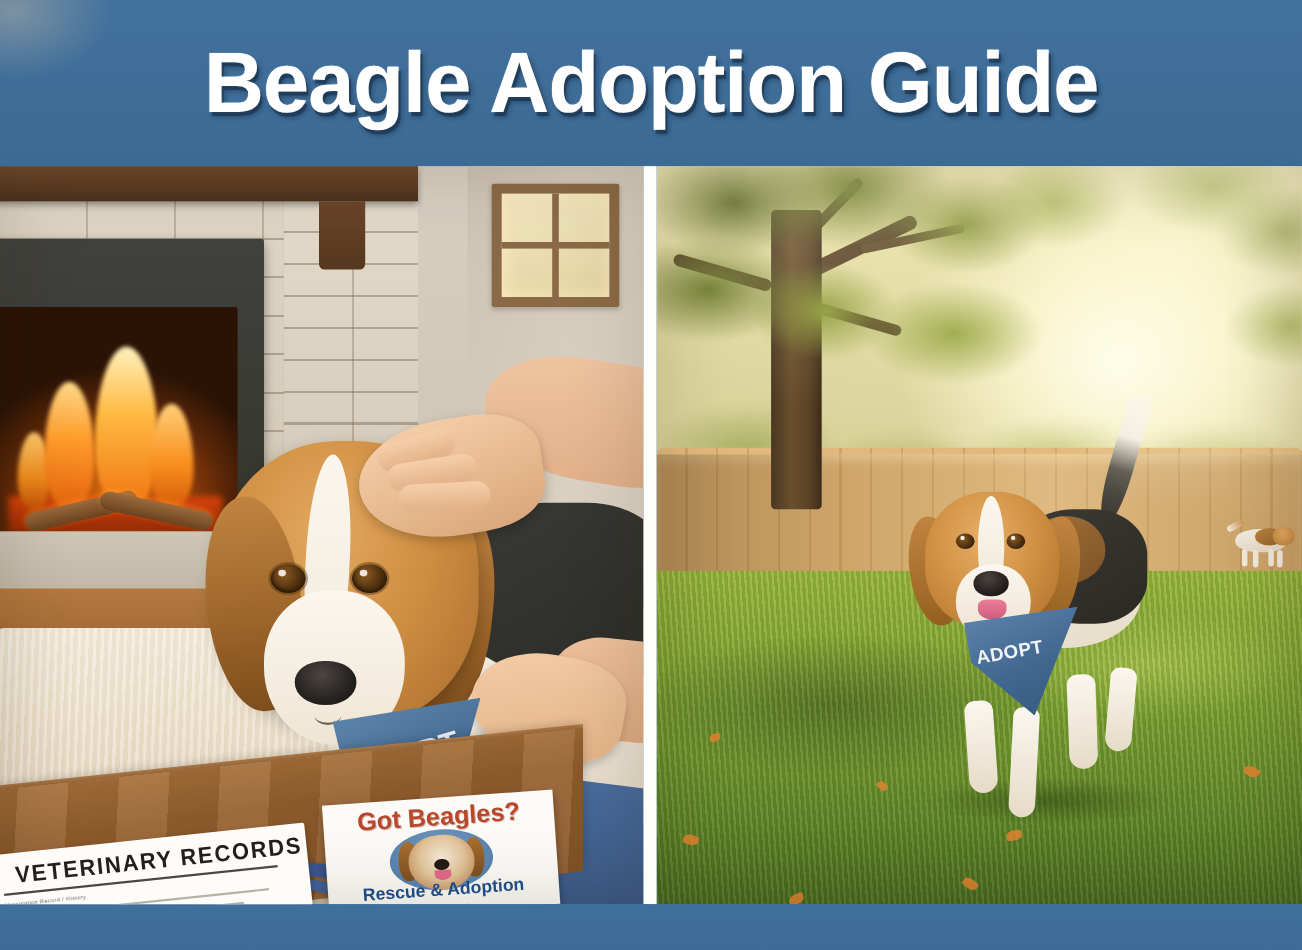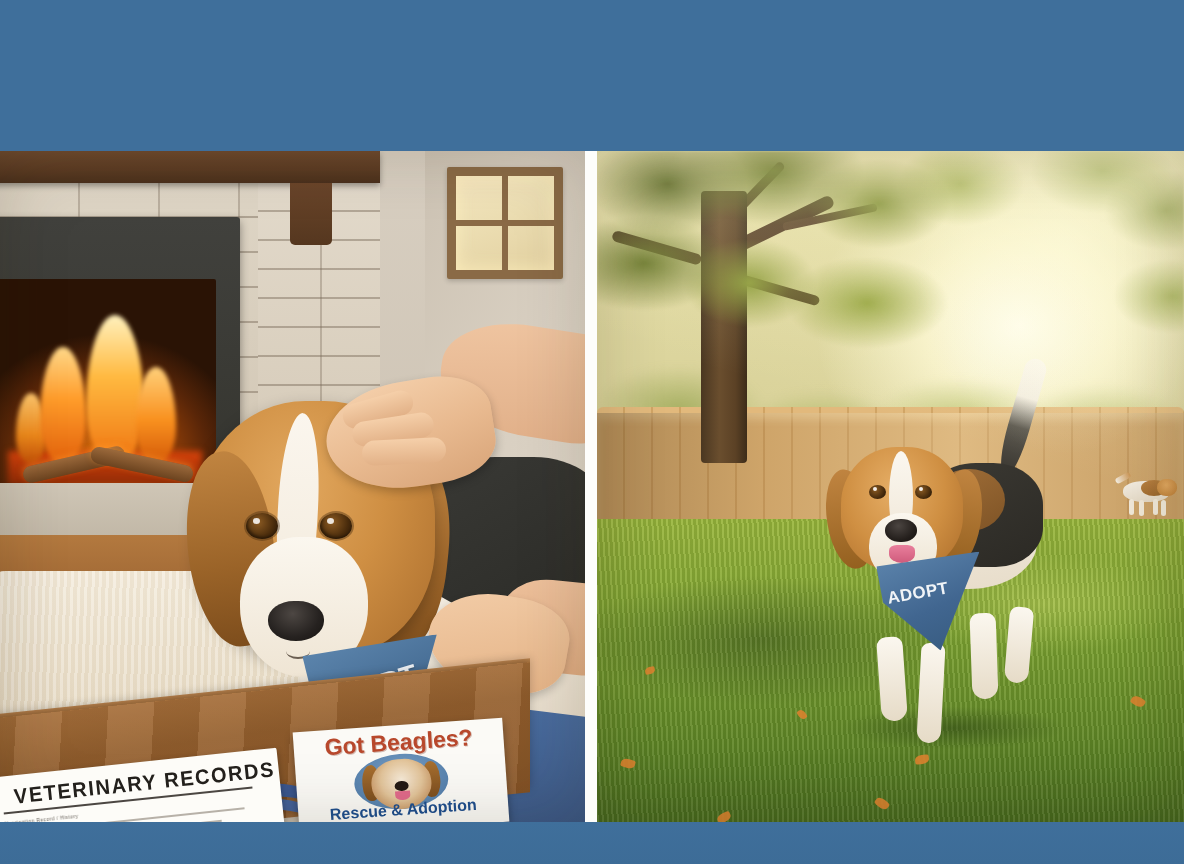--- a/index.html
+++ b/index.html
@@ -593,20 +593,23 @@
   .vignette {
     position:absolute; inset:0; pointer-events:none;
     box-shadow:inset 0 0 70px rgba(40,30,10,.18);
   }
 </style>
 </head>
 <body>
 
 <div id="poster">
 
+  <div class="banner">
+    <div class="banner-title">Beagle Adoption Guide</div>
+  </div>
 
   <div class="panel panel-left">
     <div class="room-wall"></div>
     <div class="wall-right"></div>
     <div class="window"></div>
 
     <div class="brick"></div>
     <div class="brick-right"></div>
     <div class="mantel"></div>
     <div class="mantel-corbel"></div>

